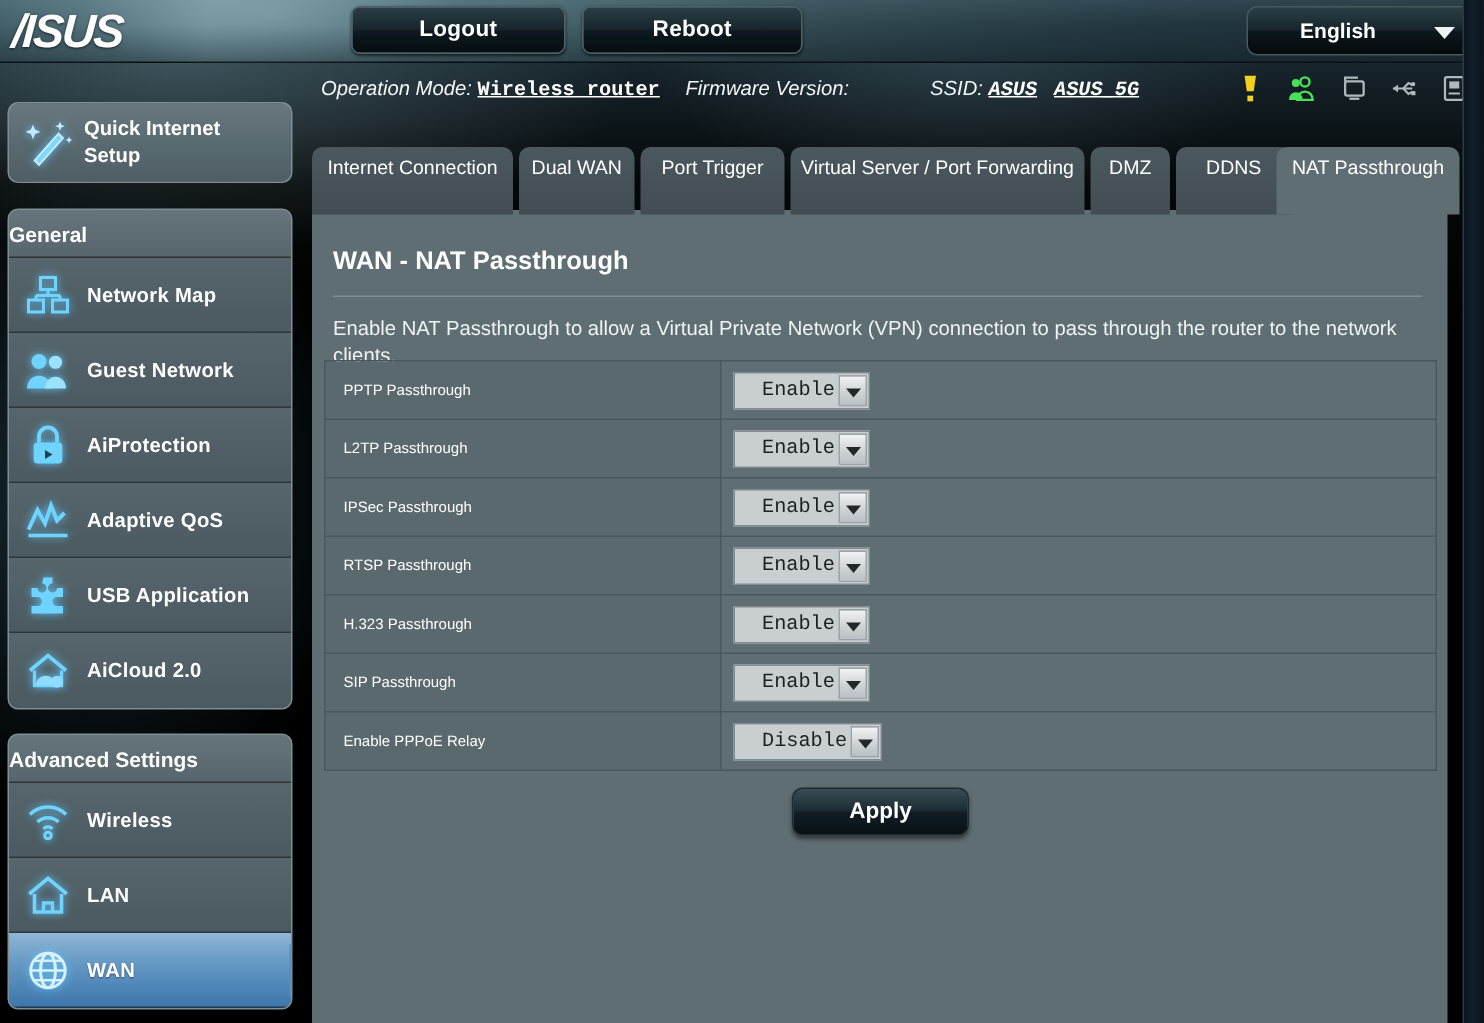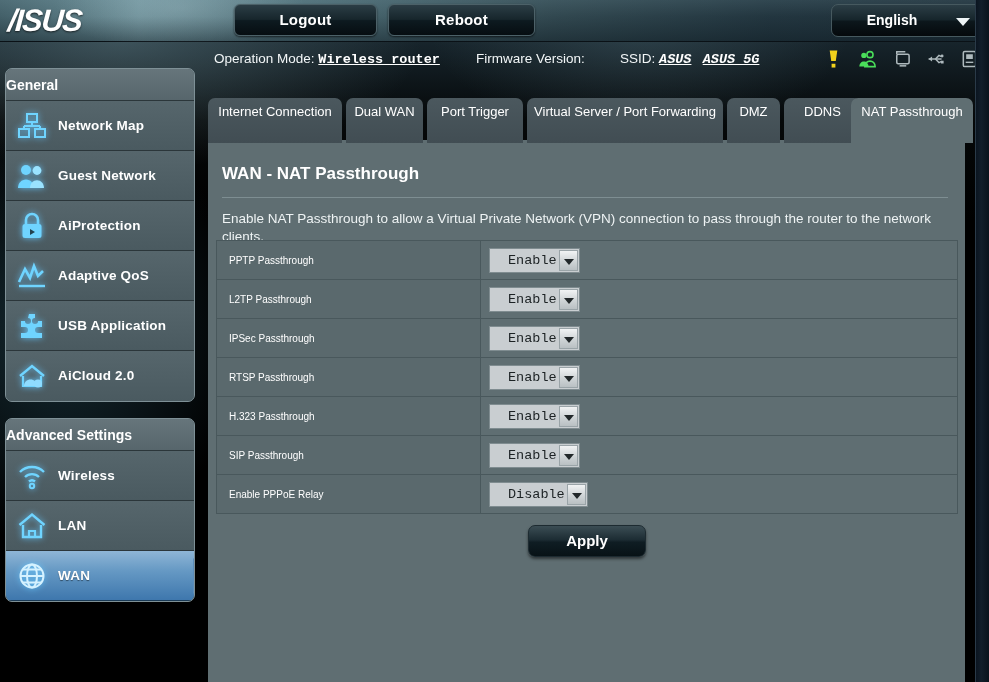--- a/index.html
+++ b/index.html
@@ -117,38 +117,38 @@
   
   .infobar {
     position: absolute;
     left: 0; top: 43px;
     width: 989px; height: 34px;
     color: #ffffff;
     font-size: 13.5px;
     z-index: 3;
   }
   .infobar .cell { position: absolute; top: 8px; white-space: nowrap; }
-  .lbl { color: #f2f6f7; }
+  .lbl { color: #f2f6f7; font-style: italic; }
   .mono-link {
     font-family: "Liberation Mono", monospace;
     font-weight: bold;
     color: #ffffff;
     text-decoration: underline;
     cursor: pointer;
   }
   .ssid-link {
     font-family: "Liberation Mono", monospace;
     font-weight: bold;
     color: #ffffff;
     text-decoration: underline;
     cursor: pointer;
     font-style: italic;
   }
   #info-opmode { left: 214px; }
-  #info-fw     { left: 476px; }
+  #info-fw     { left: 457px; }
   #info-ssid   { left: 620px; }
 
   .status-icons {
     position: absolute;
     right: 10px; top: 49px;
     display: flex;
     gap: 15px;
     align-items: center;
     z-index: 3;
   }
@@ -441,20 +441,29 @@
     </svg>
     <svg class="ico" viewBox="0 0 20 20">
       <rect x="3.5" y="2" width="13" height="16" rx="1.5" fill="none" stroke="#aeb9bd" stroke-width="1.6"></rect>
       <rect x="6.5" y="5" width="7" height="5" fill="#aeb9bd"></rect>
       <path d="M6 13.5h8" stroke="#aeb9bd" stroke-width="1.5"></path>
     </svg>
   </div>
 
   <div class="sidebar">
 
+    <div class="qis">
+      <svg class="qis-ico glow" viewBox="0 0 34 32">
+        <path d="M8 27L24 9l3 3L11 30z" fill="#7fd8ff" stroke="#cdefff" stroke-width="1.2"></path>
+        <path d="M7 3l1.4 3.4L12 8l-3.6 1.4L7 13l-1.4-3.6L2 8l3.6-1.6z" fill="#bfeaff"></path>
+        <path d="M25 1l.9 2.2 2.3.9-2.3.9L25 7.2l-.9-2.2-2.3-.9 2.3-.9z" fill="#bfeaff"></path>
+        <path d="M31 11l.7 1.6 1.7.7-1.7.7L31 15.6l-.7-1.6-1.7-.7 1.7-.7z" fill="#bfeaff"></path>
+      </svg>
+      <div class="qis-txt">Quick Internet Setup</div>
+    </div>
 
     <div class="menu-group">
       <div class="menu-head">General</div>
 
       <div class="menu-item">
         <svg class="mi-ico glow" viewBox="0 0 30 28">
           <rect x="10" y="2" width="10" height="8" fill="none" stroke="#6fd4ff" stroke-width="2"></rect>
           <rect x="2" y="17" width="10" height="8" fill="none" stroke="#6fd4ff" stroke-width="2"></rect>
           <rect x="18" y="17" width="10" height="8" fill="none" stroke="#6fd4ff" stroke-width="2"></rect>
           <path d="M15 10v4M7 14h16M7 14v3M23 14v3" stroke="#6fd4ff" stroke-width="2" fill="none"></path>

